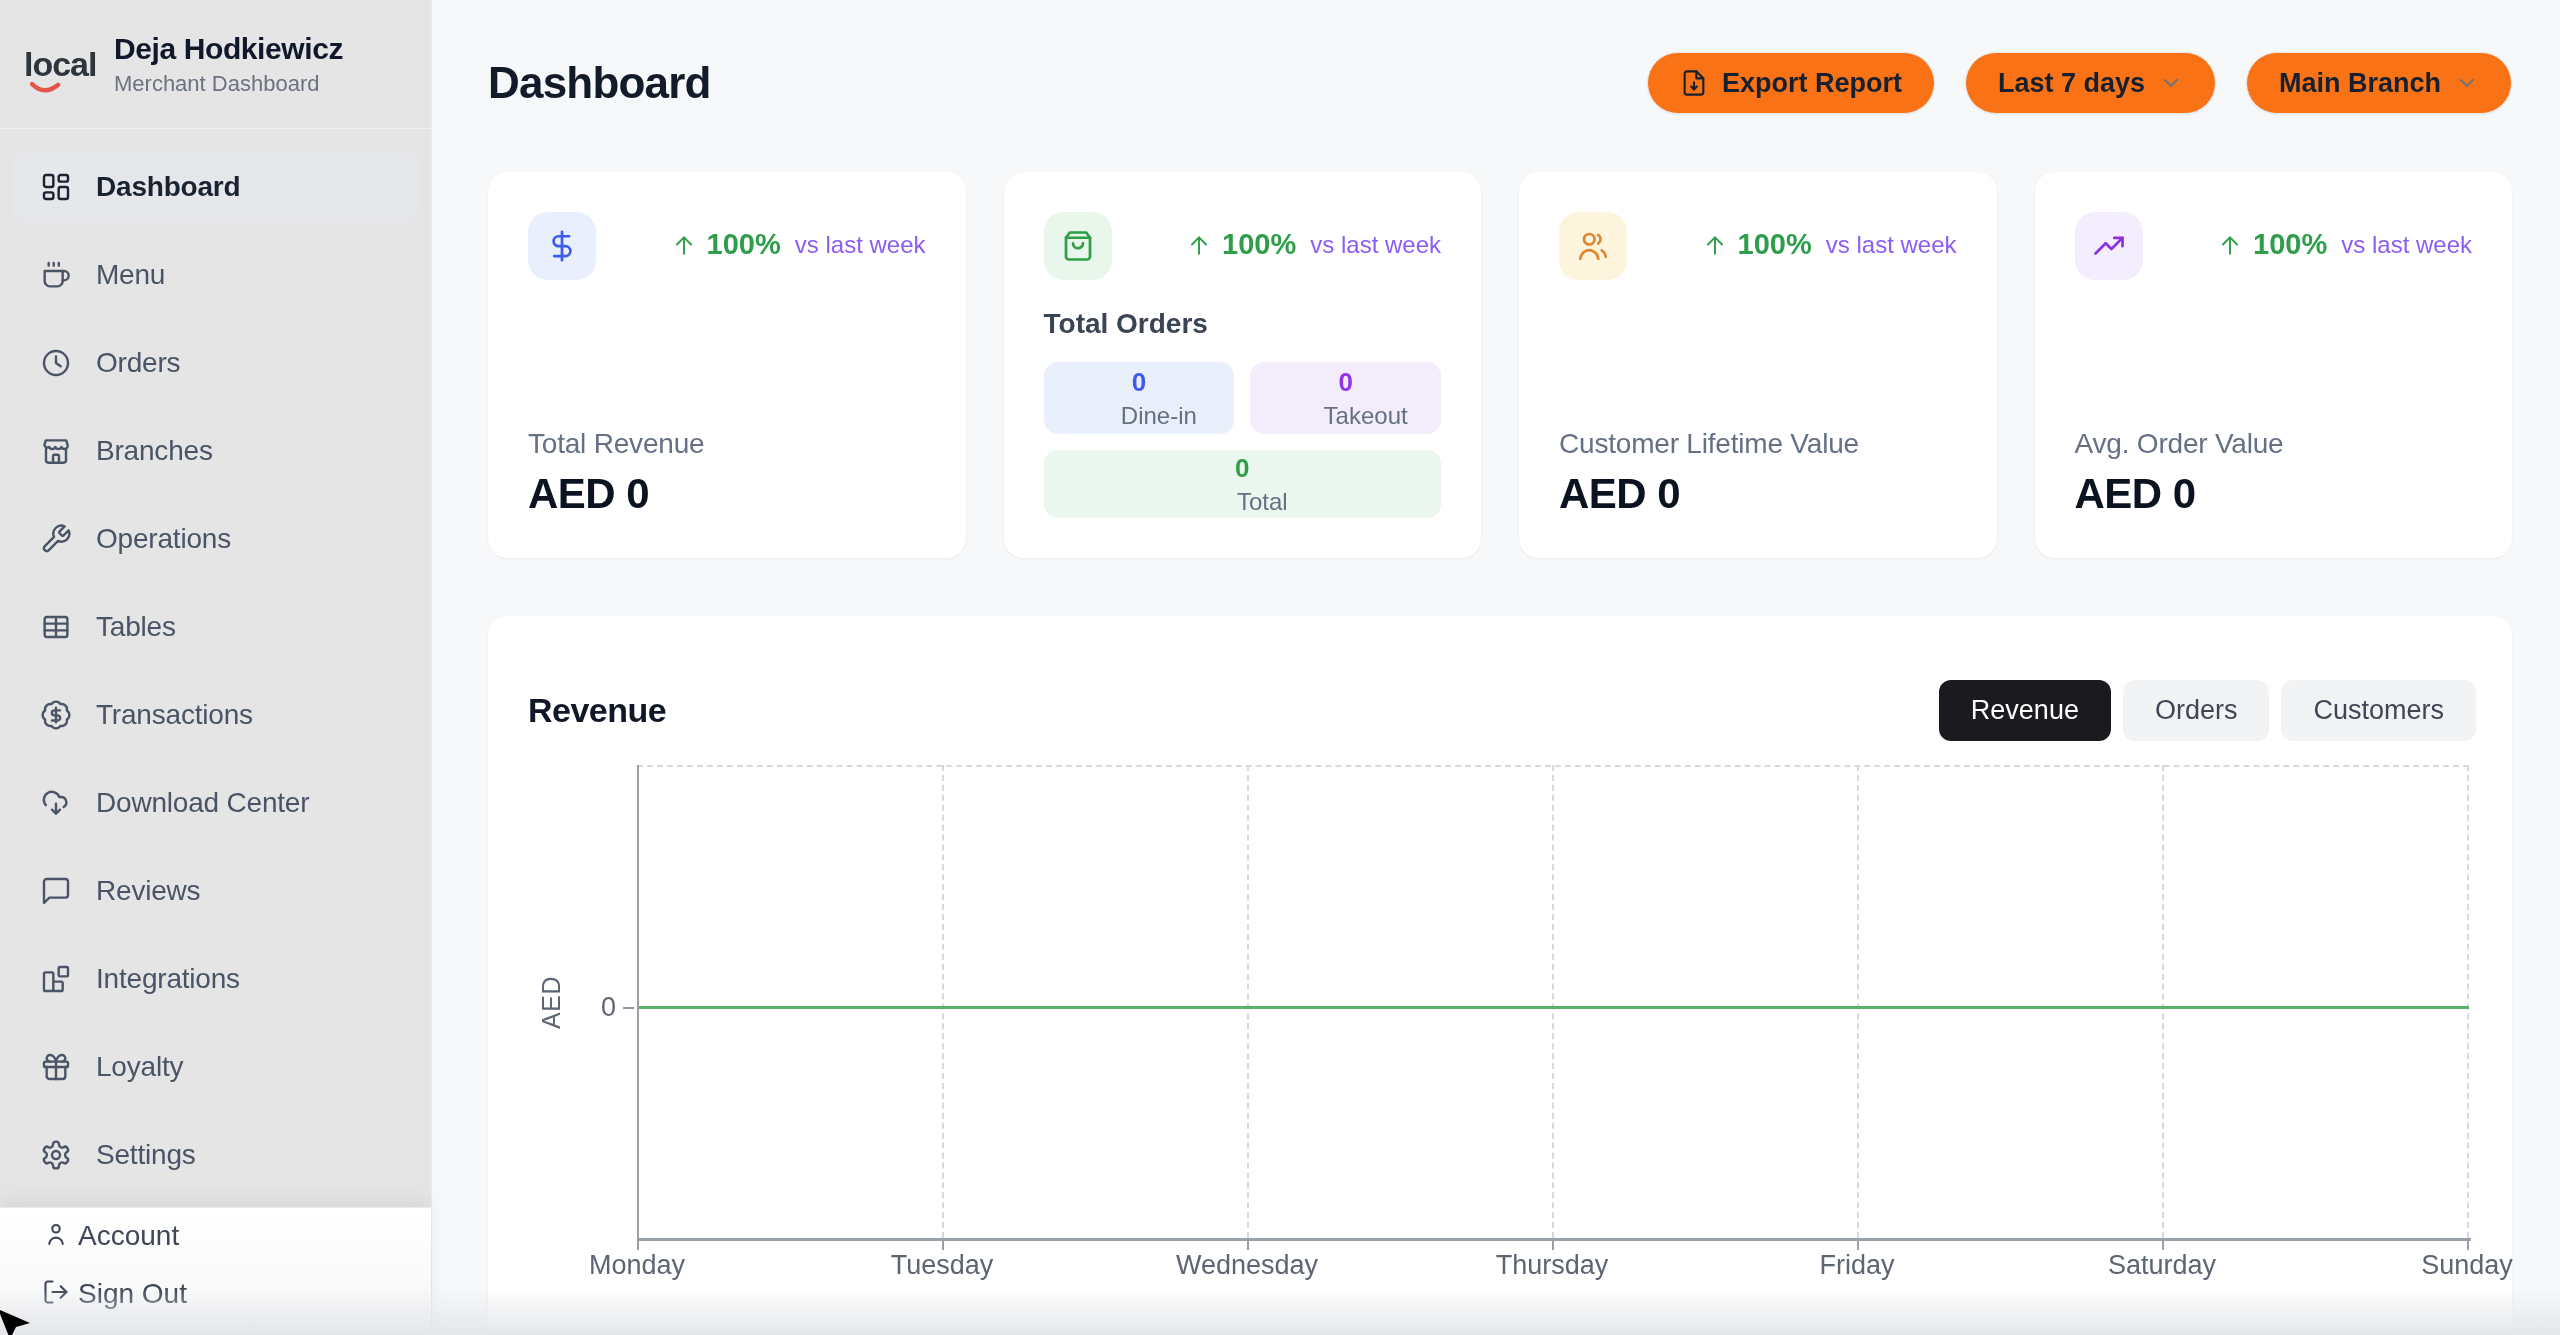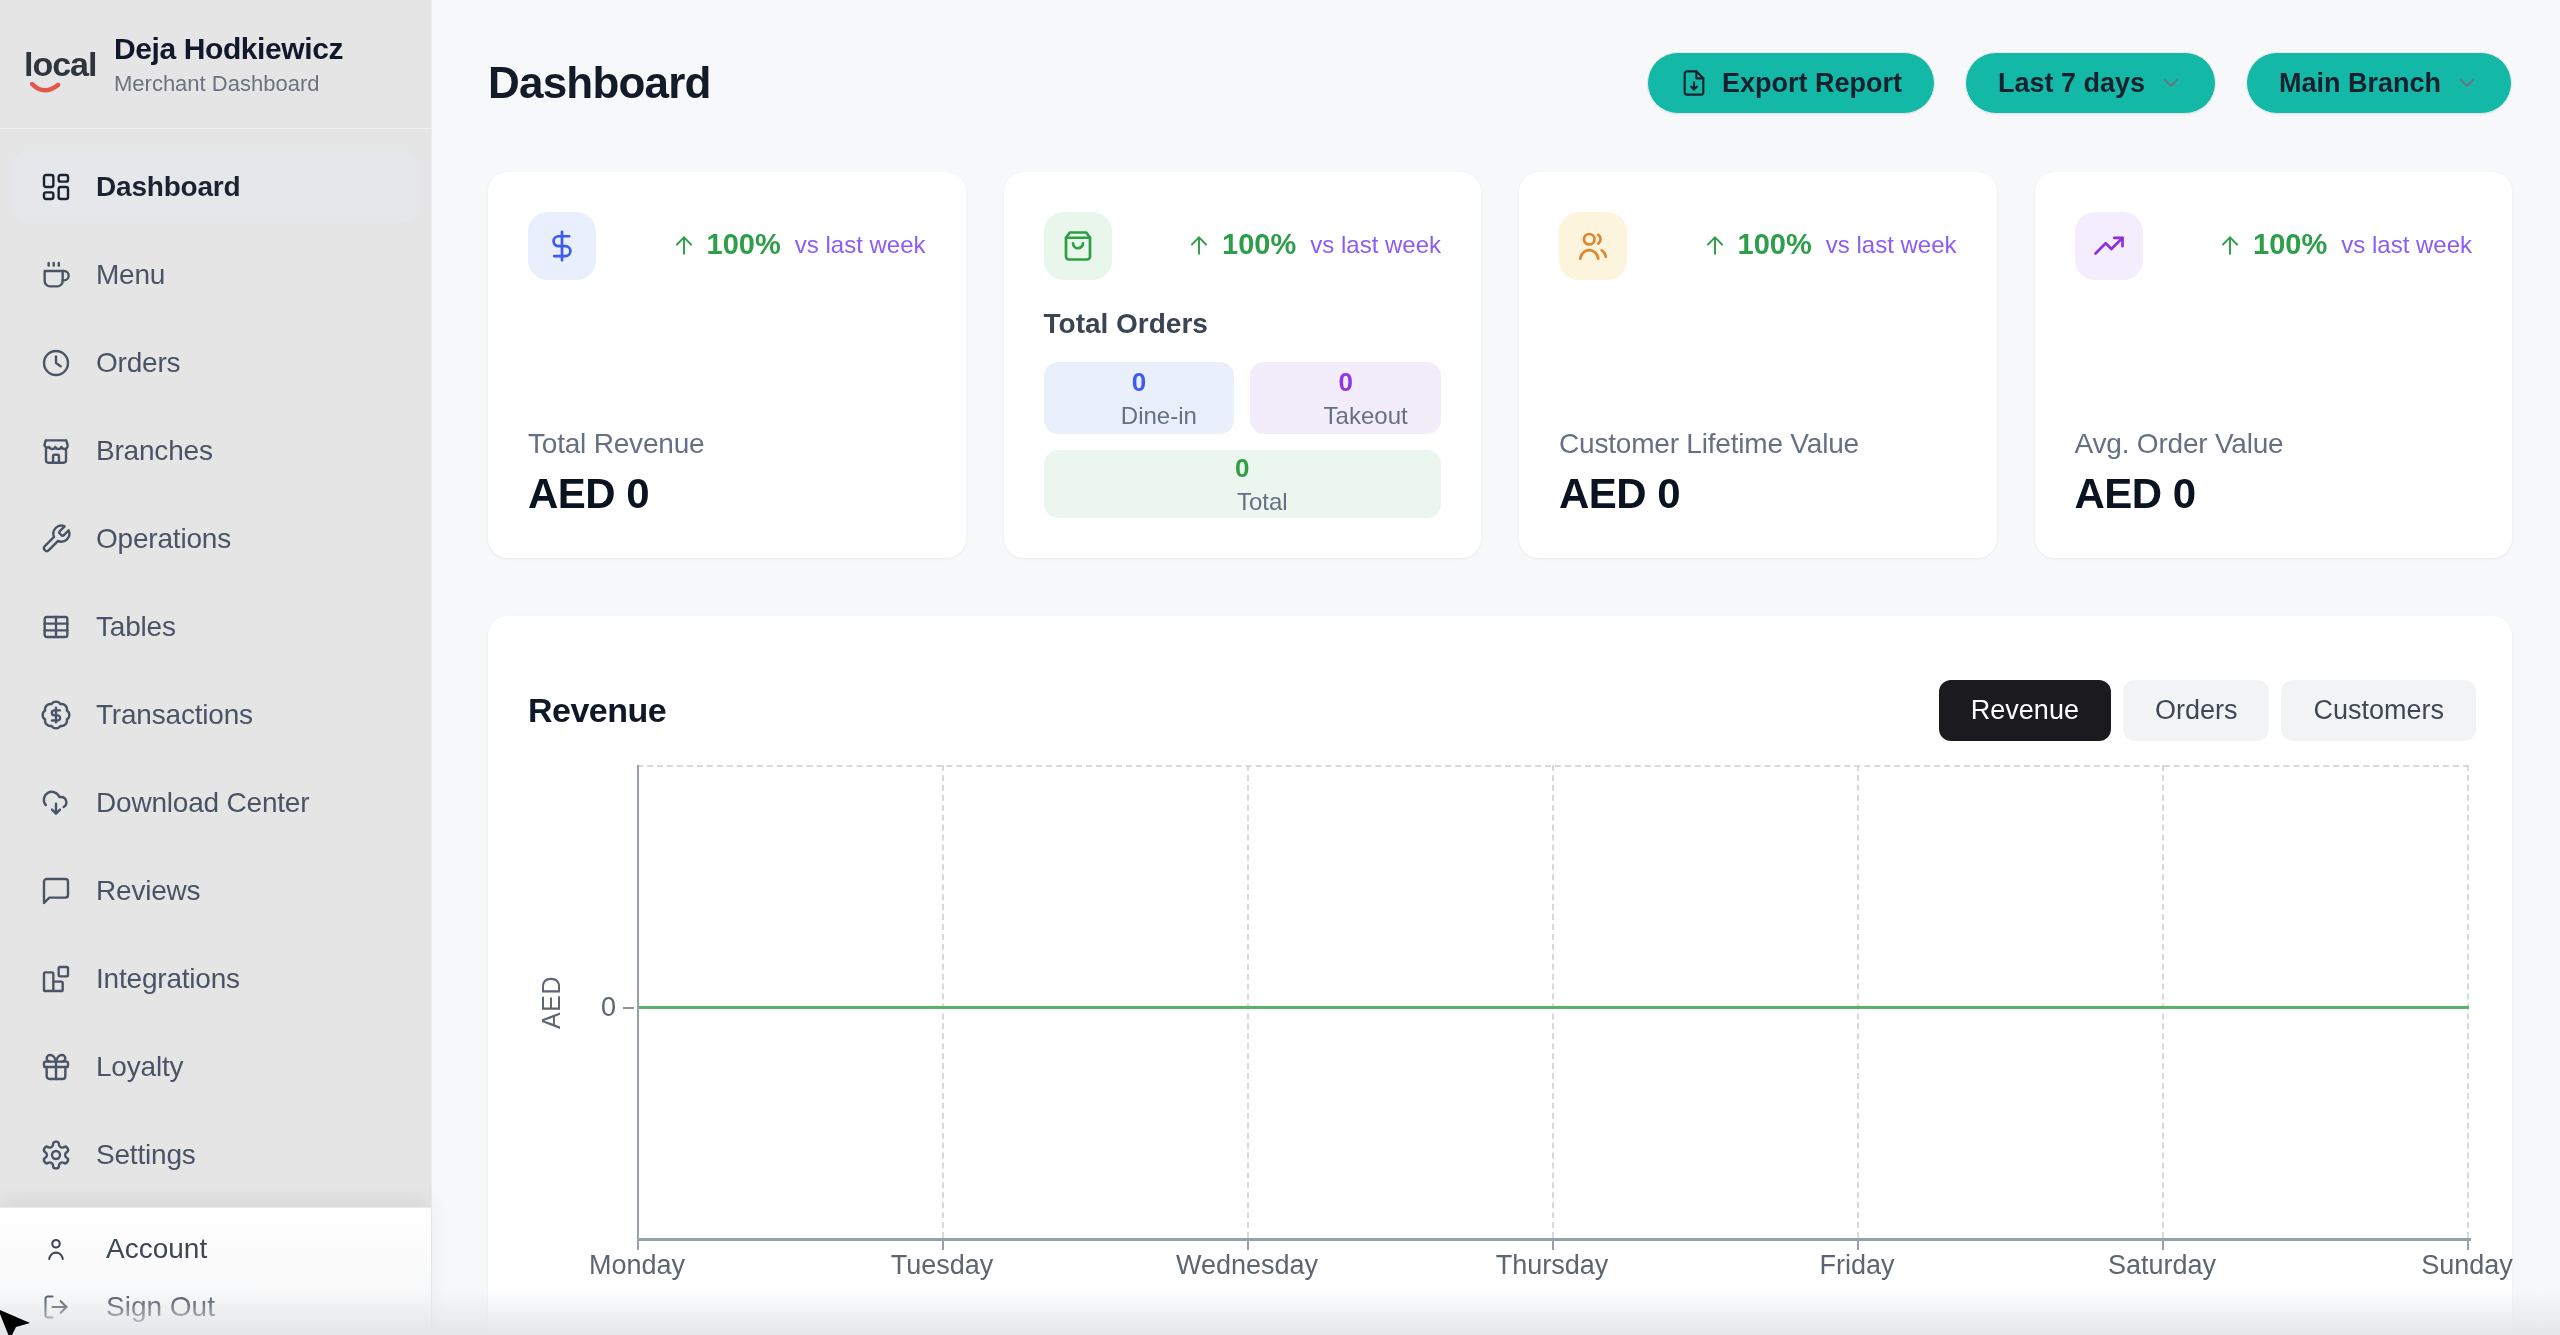--- a/index.html
+++ b/index.html
@@ -21,31 +21,31 @@
   .nav { padding:22px 12px 0 12px; flex:1 1 auto; }
   .nav-item { display:flex; align-items:center; gap:24px; height:72px; margin-bottom:16px;
               padding-left:28px; border-radius:16px; color:#4a5466; cursor:pointer; }
   .nav-item svg { width:32px; height:32px; flex:none; }
   .nav-item .nav-label { font-size:28px; font-weight:400; letter-spacing:-0.2px; }
   .nav-item.active { background:#e5e7ea; color:#1b2330; }
   .nav-item.active .nav-label { font-weight:600; }
 
   .sidebar-footer { flex:none; border-top:1px solid #e8eaed; padding:12px 12px 36px 12px;
                     box-shadow:0 -8px 18px rgba(16,24,40,0.06); background:linear-gradient(#ffffff, #f2f3f5); }
-  .footer-item { display:flex; align-items:center; gap:36px; height:58px; padding-left:30px; border-radius:12px;
+  .footer-item { display:flex; align-items:flex-start; gap:8px; height:58px; padding-left:30px; border-radius:12px;
                  color:#3f4756; cursor:pointer; }
   .footer-item svg { width:28px; height:28px; flex:none; }
   .footer-item .nav-label { font-size:28px; }
 
   
   .main { position:absolute; left:432px; top:0; right:0; height:1335px; }
   .page-header { display:flex; align-items:center; justify-content:space-between; padding:52px 48px 0 56px; }
   .page-title { font-size:44px; font-weight:700; color:#131a28; letter-spacing:-0.8px; }
   .header-actions { display:flex; align-items:center; gap:30px; }
-  .pill-btn { display:flex; align-items:center; gap:14px; height:62px; padding:0 32px; background:#14b8a6;
+  .pill-btn { display:flex; align-items:center; gap:14px; height:62px; padding:0 32px; background:#f97316;
               border:1px solid #e7e9ec; border-radius:32px; font-size:27px; font-weight:600; color:#17202e;
               cursor:pointer; box-shadow:0 1px 2px rgba(16,24,40,0.05); }
   .pill-btn svg { width:28px; height:28px; }
   .pill-btn .chev { width:24px; height:24px; color:#6b7280; }
 
   
   .cards-row { display:flex; gap:38px; margin:58px 48px 0 56px; }
   .stat-card { flex:1 1 0; height:386px; background:#ffffff; border-radius:20px; padding:40px;
                box-shadow:0 1px 3px rgba(16,24,40,0.06); display:flex; flex-direction:column; position:relative; }
   .card-top { display:flex; align-items:flex-start; justify-content:space-between; }

